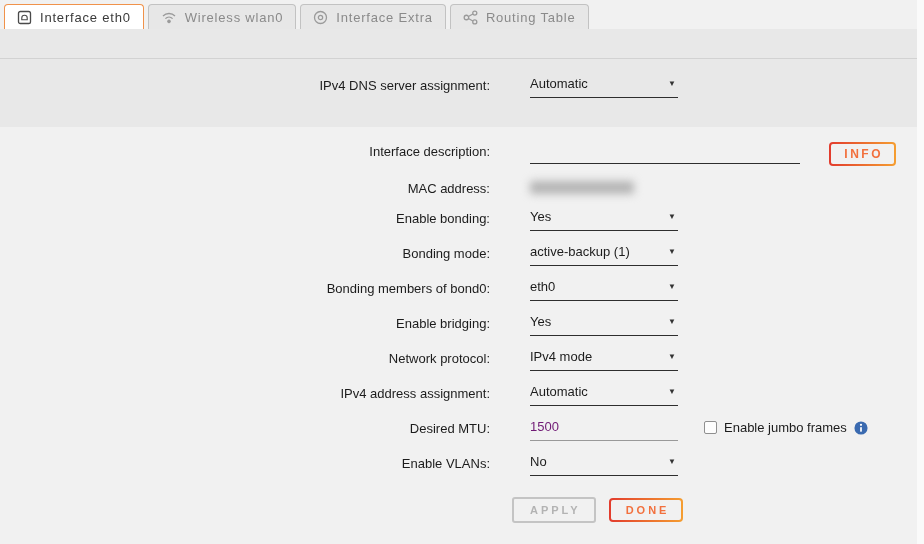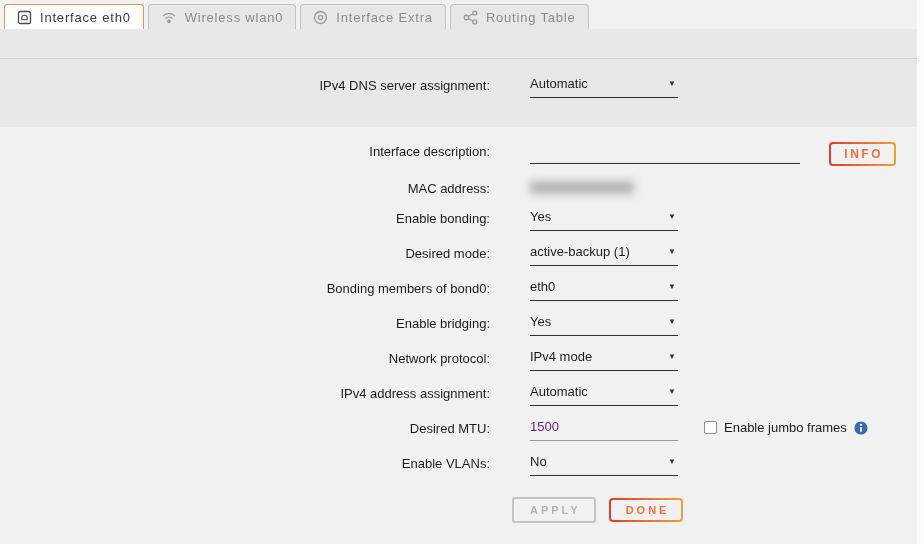--- a/index.html
+++ b/index.html
@@ -150,21 +150,21 @@
     <div class="flabel">Enable bonding:</div>
     <div class="fctl">
       <div class="select">
         <span>Yes</span>
         <span class="arrow">▼</span>
       </div>
     </div>
   </div>
 
   <div class="form-row">
-    <div class="flabel">Desired mode:</div>
+    <div class="flabel">Bonding mode:</div>
     <div class="fctl">
       <div class="select">
         <span>active-backup (1)</span>
         <span class="arrow">▼</span>
       </div>
     </div>
   </div>
 
   <div class="form-row">
     <div class="flabel">Bonding members of bond0:</div>

